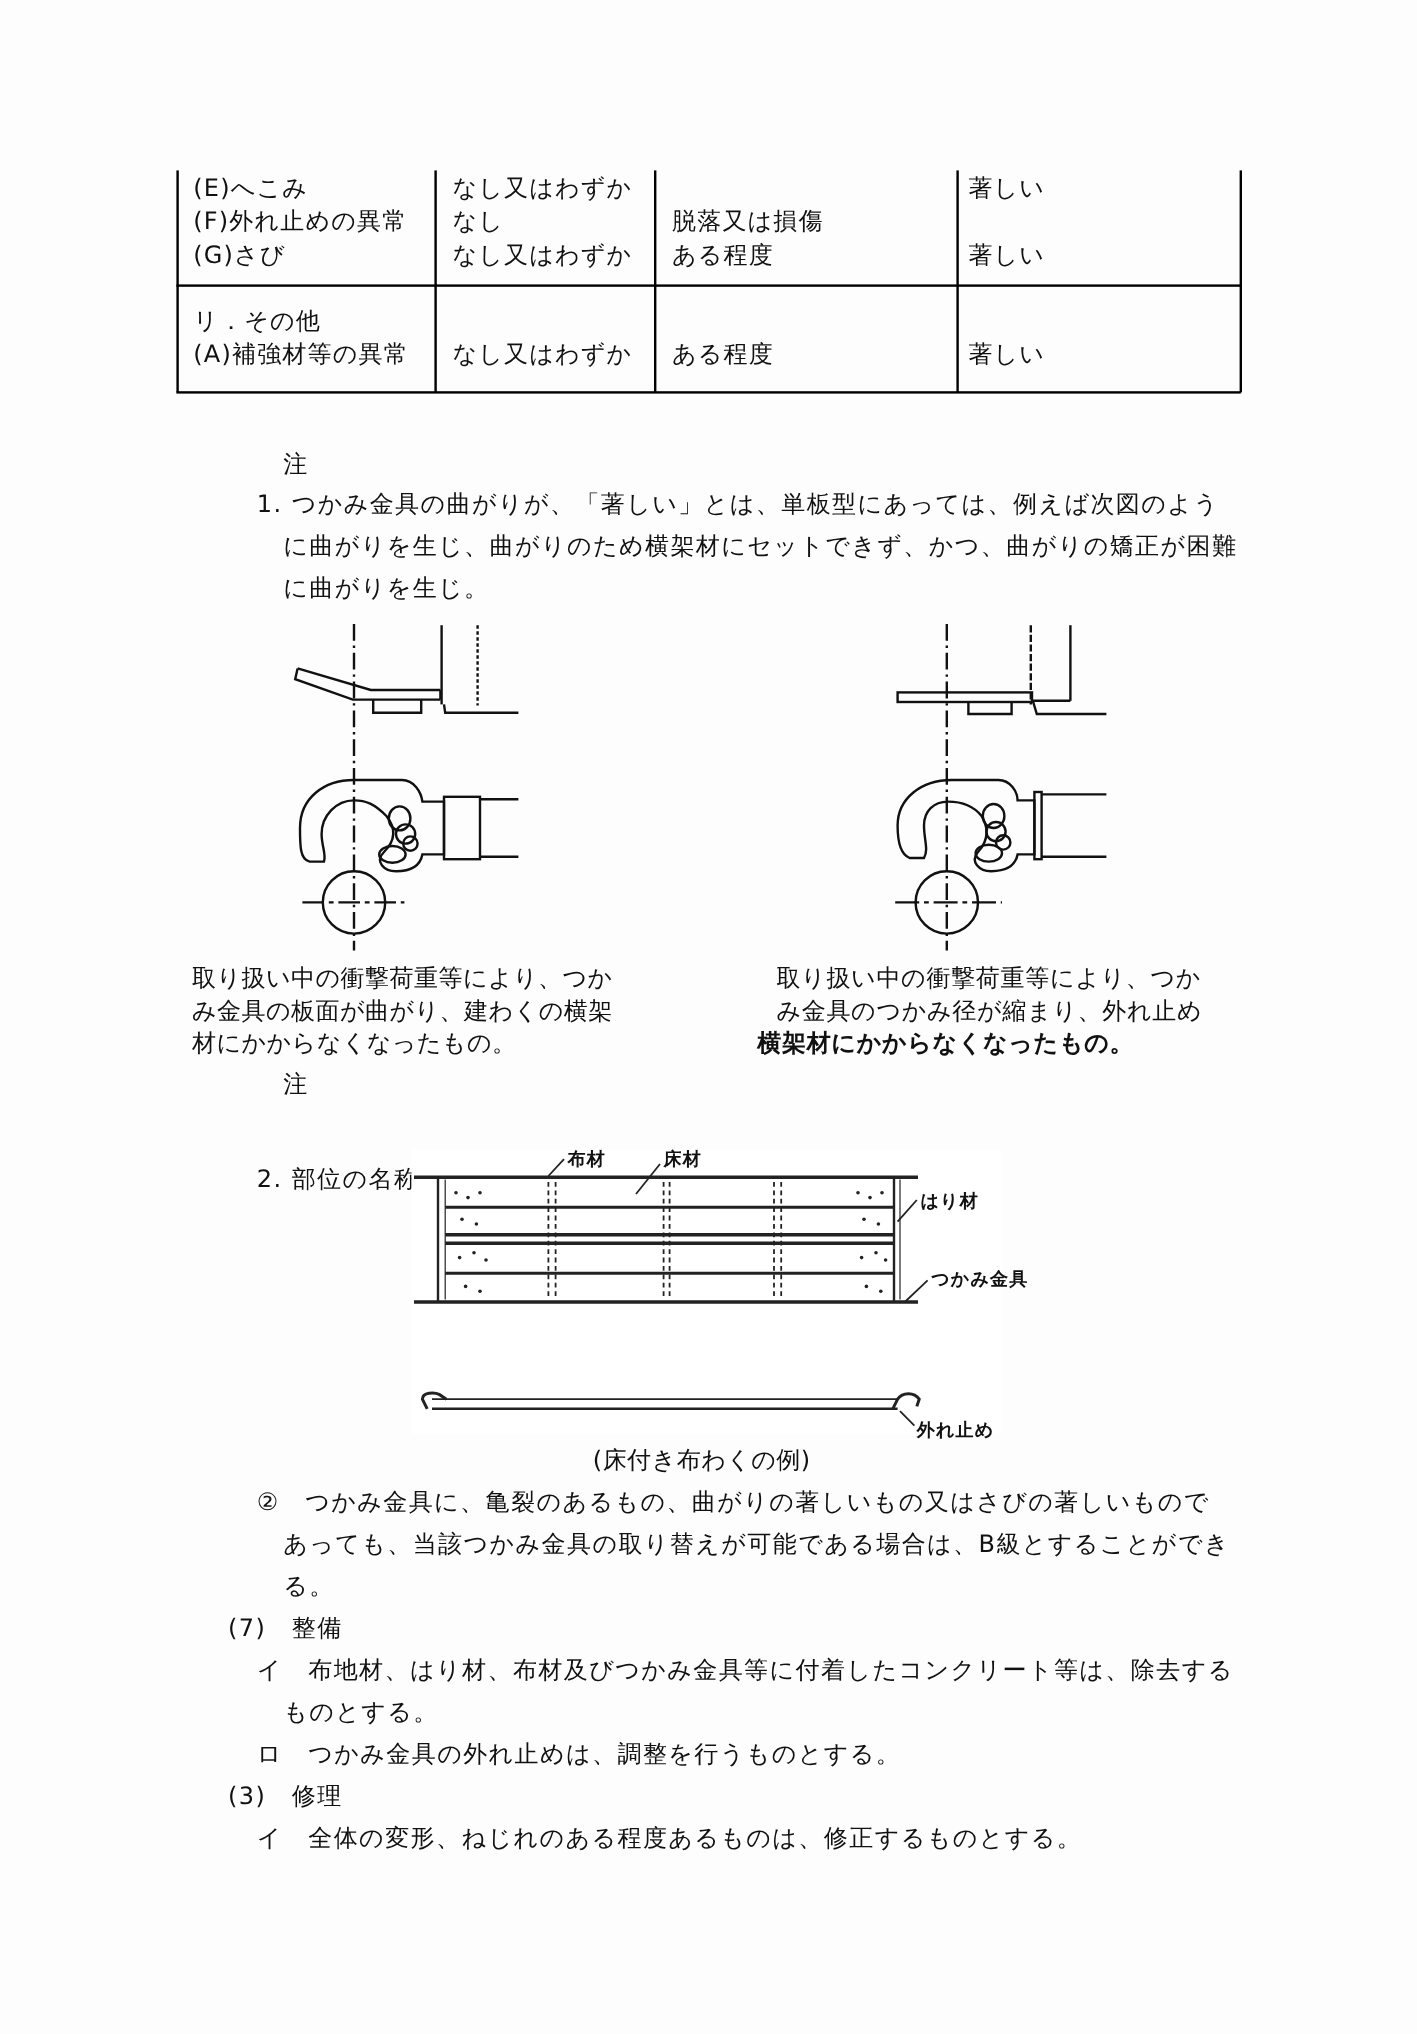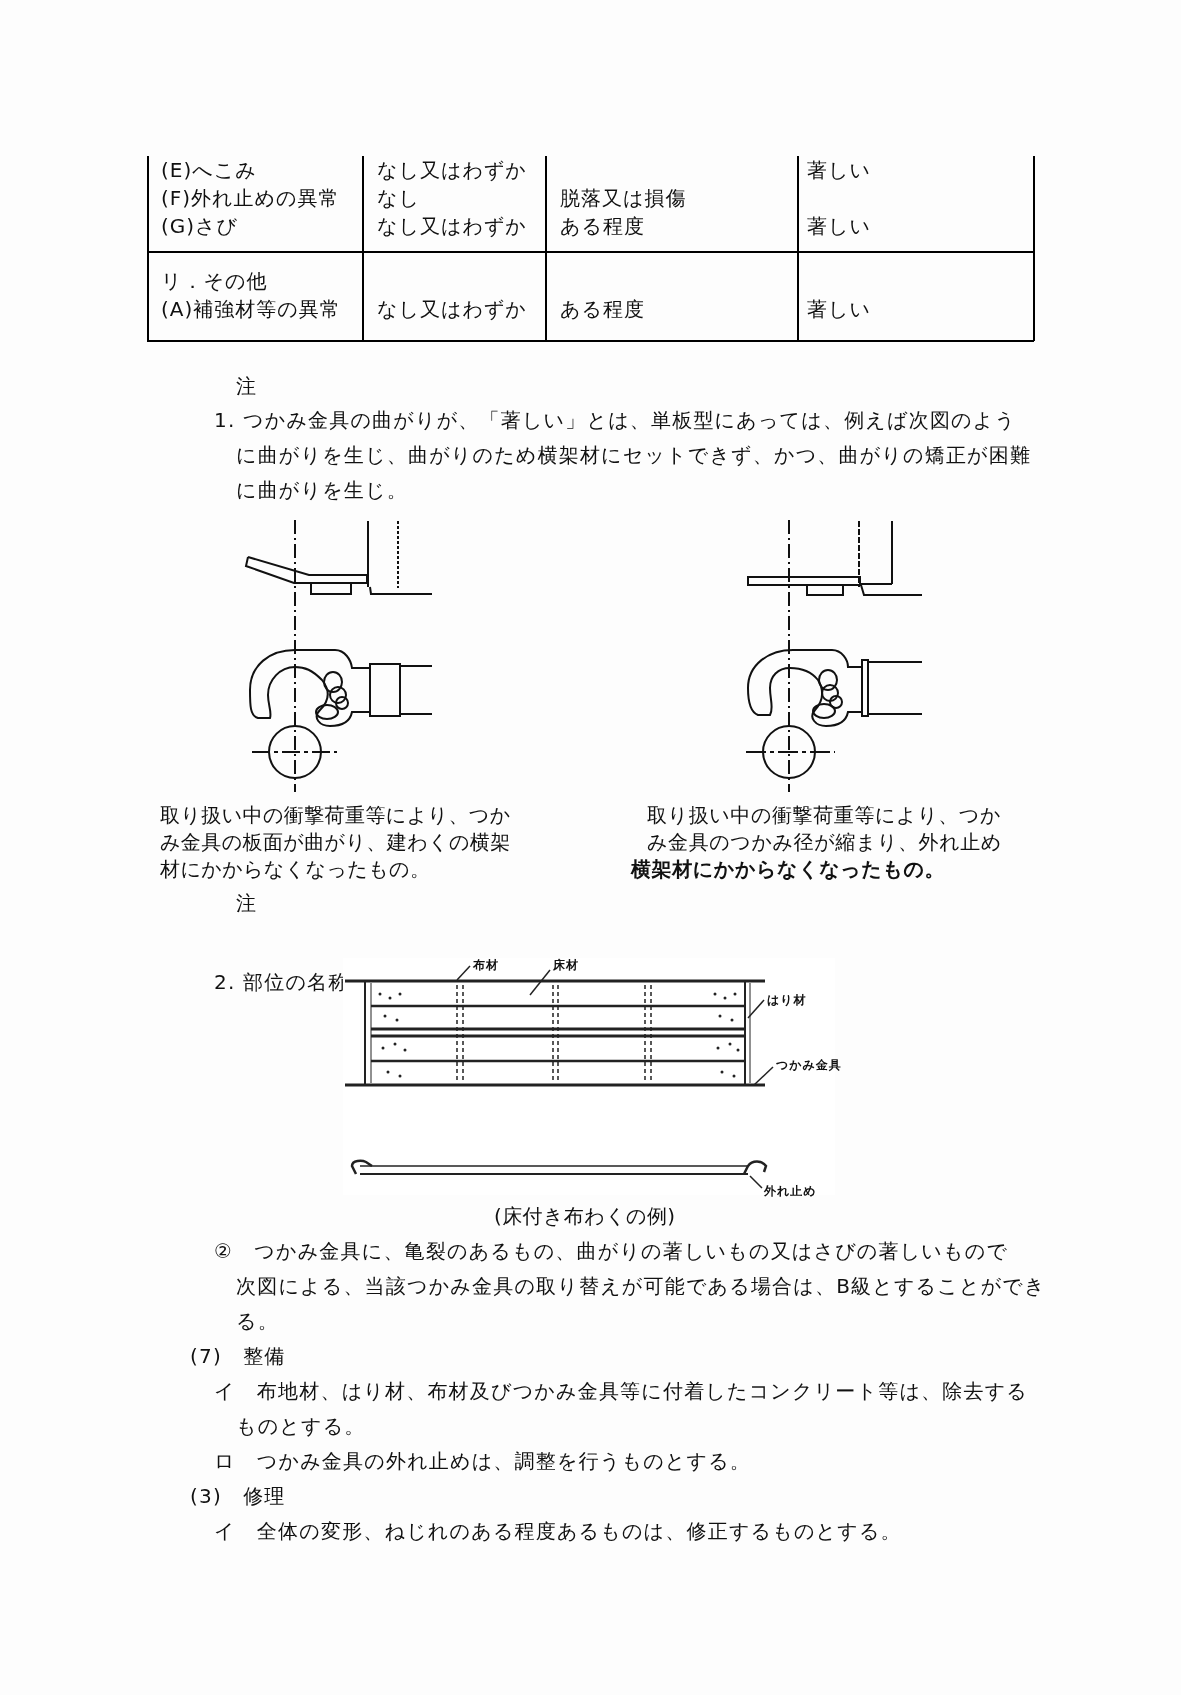--- a/index.html
+++ b/index.html
@@ -1,25 +1,25 @@
 <!DOCTYPE html>
 <html><head>
 <meta charset="utf-8">
 <style>
   html, body { margin: 0; padding: 0; background: #fdfdfd; }
   body { width: 1181px; height: 1695px; position: relative; overflow: hidden;
          font-family: "DejaVu Sans", "Liberation Sans", sans-serif; color: #111; }
   .abs { position: absolute; }
   .txt { font-size: 20px; line-height: 20px; white-space: nowrap; letter-spacing: 1.2px; }
-  .table { position: absolute; left: 147px; top: 156px; width: 736px; height: 185px; padding-left: 36px; }
+  .table { position: absolute; left: 147px; top: 142px; width: 736px; height: 185px; padding-left: 36px; }
   .vline { position: absolute; width: 1.5px; background: #000; }
   .hline { position: absolute; height: 1.5px; background: #000; }
   .cell-text { position: absolute; font-size: 20px; line-height: 28px; white-space: pre; letter-spacing: 1px; }
   svg { position: absolute; overflow: visible; }
-  .dlabel { font-size: 12px; font-weight: bold; letter-spacing: 1px; }
+  .dlabel { font-size: 15px; font-weight: bold; letter-spacing: 1px; }
 </style>
 </head>
 <body>
 
 <div class="table">
   <div class="vline" style="left:0; top:0; height:185px;"></div>
   <div class="vline" style="left:215px; top:0; height:185px;"></div>
   <div class="vline" style="left:398px; top:0; height:185px;"></div>
   <div class="vline" style="left:650px; top:0; height:185px;"></div>
   <div class="vline" style="left:886px; top:0; height:185px;"></div>
@@ -185,21 +185,21 @@
 
 <div class="abs dlabel" style="left:473px; top:957px;">布材</div>
 <div class="abs dlabel" style="left:553px; top:957px;">床材</div>
 <div class="abs dlabel" style="left:767px; top:992px;">はり材</div>
 <div class="abs dlabel" style="left:776px; top:1057px;">つかみ金具</div>
 <div class="abs dlabel" style="left:764px; top:1183px;">外れ止め</div>
 
 <div class="abs txt" style="left:494px; top:1206px; letter-spacing:0.4px;">(床付き布わくの例)</div>
 
 <div class="abs txt" style="left:214px; top:1241px;">②　つかみ金具に、亀裂のあるもの、曲がりの著しいもの又はさびの著しいもので</div>
-<div class="abs txt" style="left:236px; top:1276px;">次図による、当該つかみ金具の取り替えが可能である場合は、B級とすることができ</div>
+<div class="abs txt" style="left:236px; top:1276px;">あっても、当該つかみ金具の取り替えが可能である場合は、B級とすることができ</div>
 <div class="abs txt" style="left:236px; top:1311px;">る。</div>
 
 <div class="abs txt" style="left:190px; top:1346px;">(7)　整備</div>
 <div class="abs txt" style="left:214px; top:1381px;">イ　布地材、はり材、布材及びつかみ金具等に付着したコンクリート等は、除去する</div>
 <div class="abs txt" style="left:236px; top:1416px;">ものとする。</div>
 <div class="abs txt" style="left:214px; top:1451px;">ロ　つかみ金具の外れ止めは、調整を行うものとする。</div>
 
 <div class="abs txt" style="left:190px; top:1486px;">(3)　修理</div>
 <div class="abs txt" style="left:214px; top:1521px;">イ　全体の変形、ねじれのある程度あるものは、修正するものとする。</div>
 

